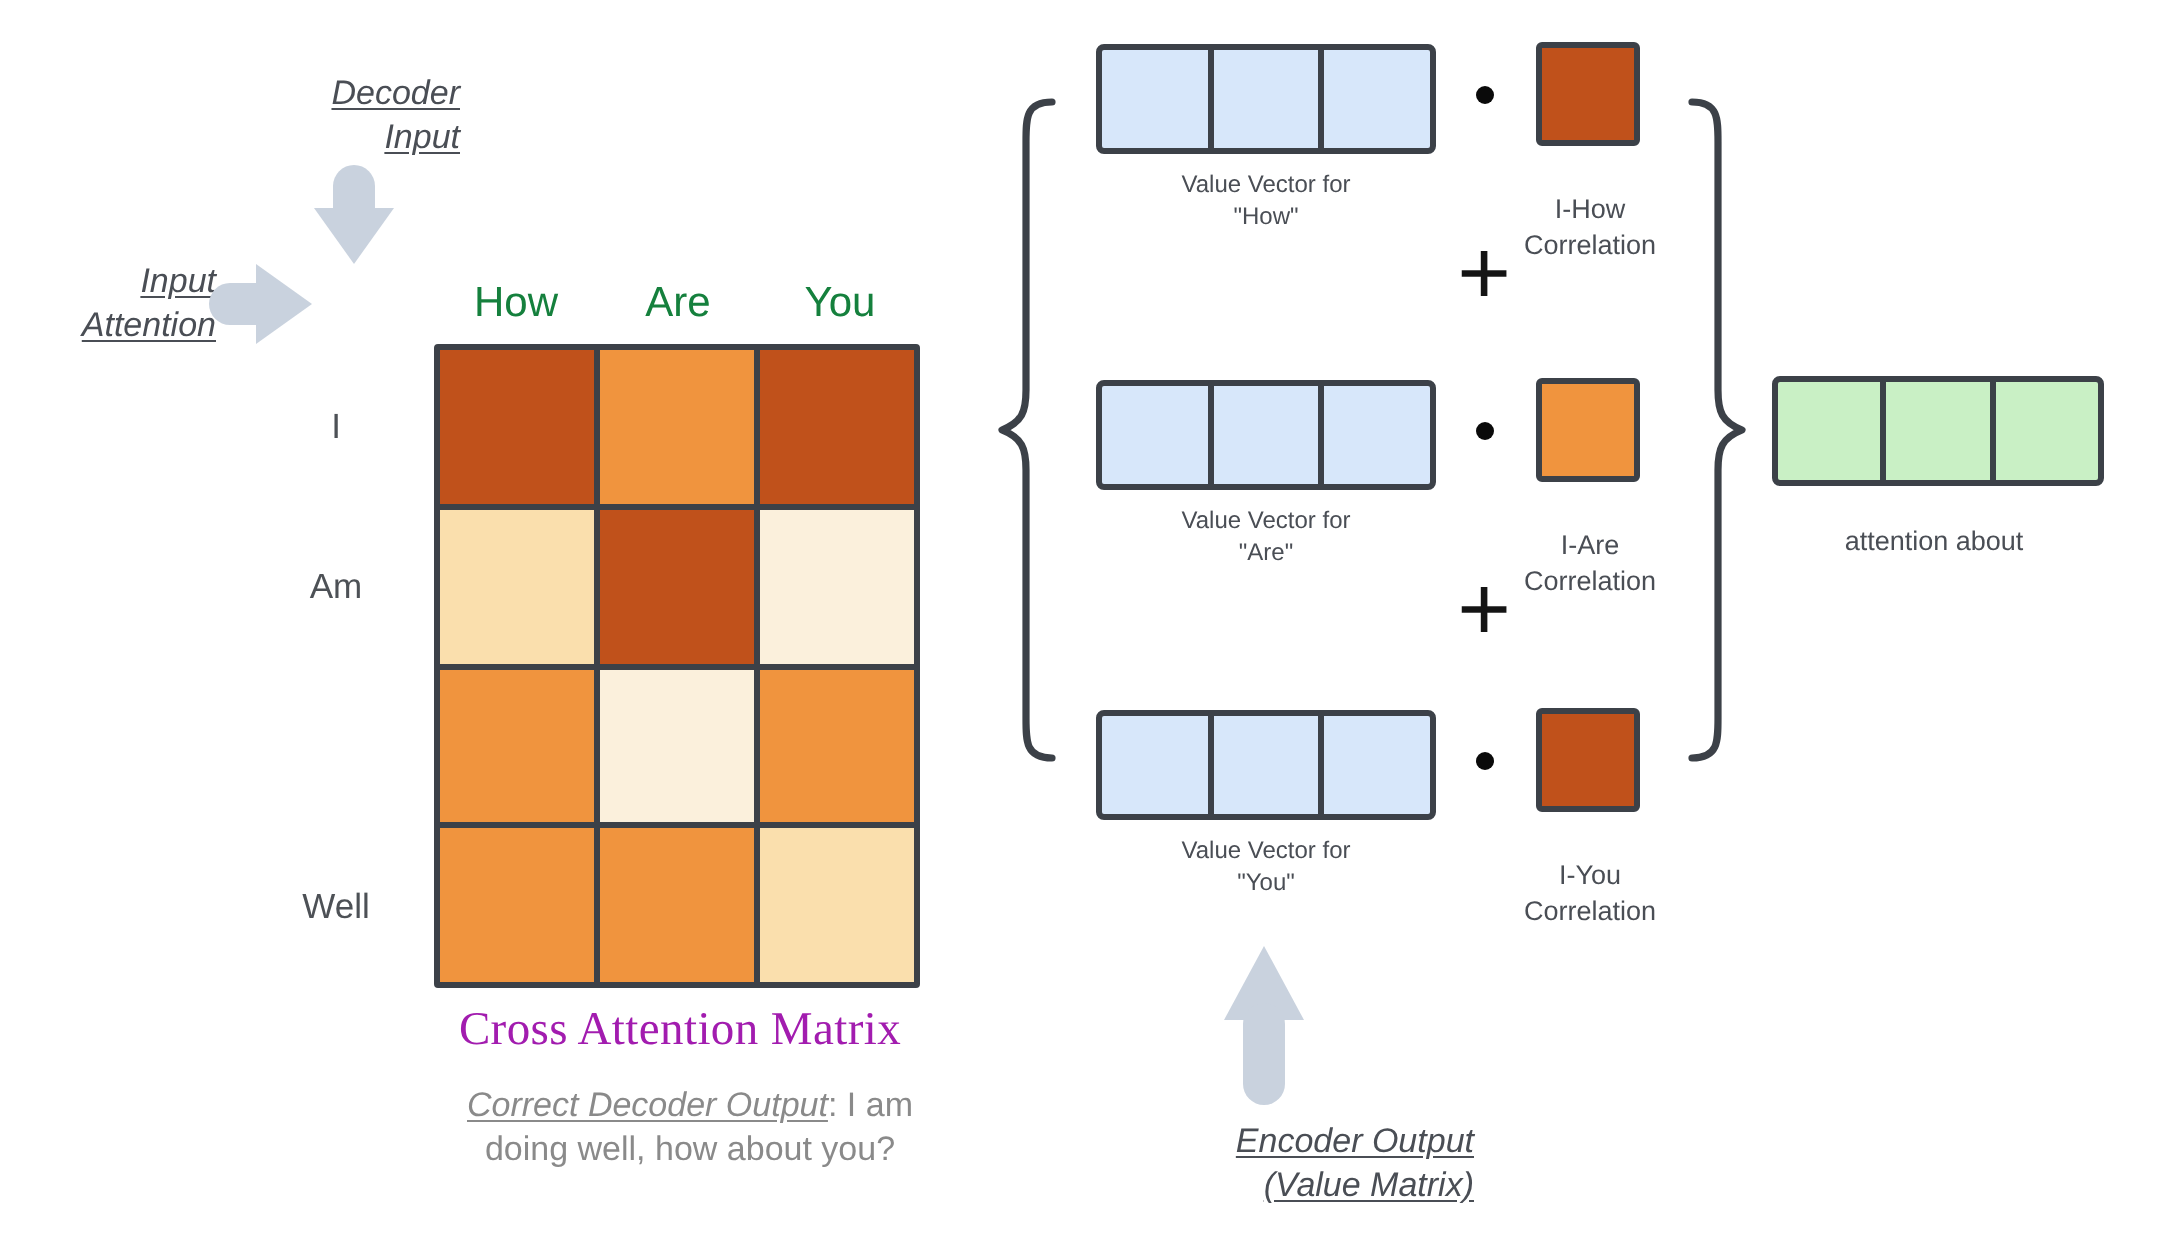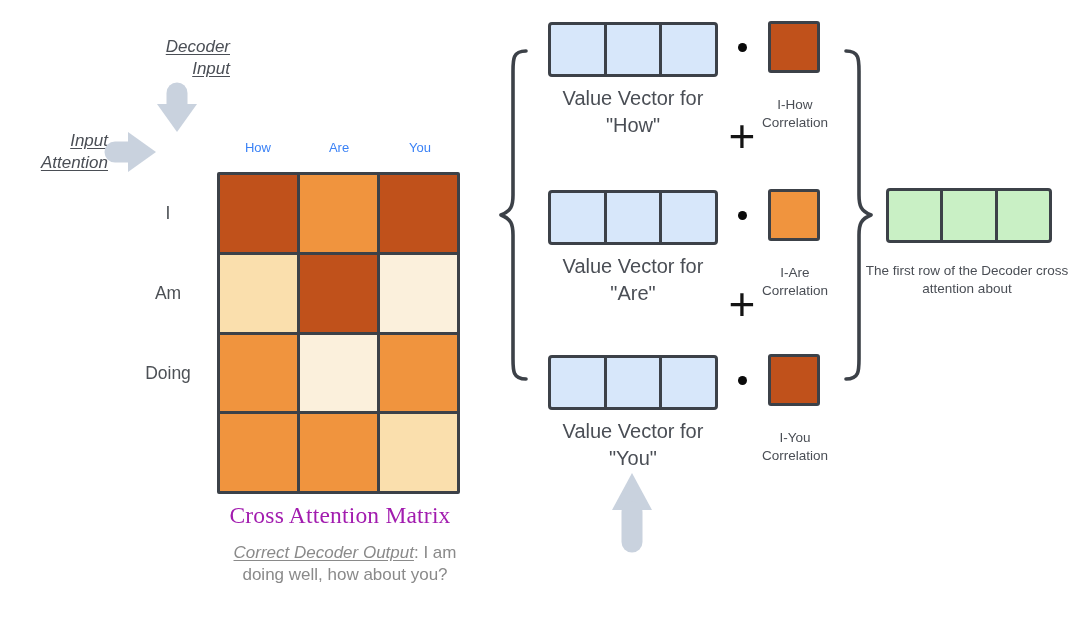--- a/index.html
+++ b/index.html
@@ -11,30 +11,30 @@
   .ctr{text-align:center;}
   .handlbl{font-size:17px;font-style:italic;color:#4a4e55;line-height:1.28;}
   .handlbl .ln{display:block;text-decoration:underline;text-underline-offset:2px;text-align:right;}
   
   .matrix-grid{
     display:grid;grid-template-columns:repeat(3,1fr);grid-template-rows:repeat(4,1fr);
     gap:3px;background:#3c4148;border:3px solid #3c4148;border-radius:2px;
     width:237px;height:316px;
   }
   .matrix-grid .cell{width:100%;height:100%;}
-  .colhead{width:80px;font-size:13px;color:#3b82f6;}
+  .colhead{width:80px;font-size:21px;color:#15803d;}
   .rowlab{width:80px;height:80px;display:flex;align-items:center;justify-content:center;
     font-size:17.5px;color:#4d5156;}
   .serif-title{font-family:"Liberation Serif",serif;font-size:23.5px;color:#a21caf;letter-spacing:.2px;}
   .caption{font-size:17px;color:#8a8a8a;line-height:1.32;text-align:center;}
   .caption .emph{font-style:italic;text-decoration:underline;text-underline-offset:2px;}
   
   .vec{display:flex;border:3px solid #3c4148;border-radius:4px;overflow:hidden;background:#3c4148;gap:3px;}
   .vec .vcell{flex:1;height:100%;}
-  .veclbl{font-size:20px;color:#4a4e55;line-height:1.33;}
+  .veclbl{font-size:12px;color:#4a4e55;line-height:1.33;}
   .veclbl .ln{display:block;}
   .corrsq{width:46px;height:46px;border:3px solid #3c4148;border-radius:3px;}
   .corrlbl{font-size:13.5px;color:#4a4e55;line-height:1.3;}
   .corrlbl .ln{display:block;}
   .dot-op{width:9px;height:9px;border-radius:50%;background:#0a0a0a;}
   .plus-op{font-size:46px;font-weight:400;color:#141414;line-height:44px;width:44px;text-align:center;}
   .outlbl{font-size:13.5px;color:#4a4e55;line-height:1.35;}
   .outlbl .ln{display:block;}
   svg{display:block;}
 </style>
@@ -60,21 +60,21 @@
     <line x1="11" y1="22" x2="26" y2="22" stroke="#C9D2DE" stroke-width="21" stroke-linecap="round"></line>
     <polygon points="24,2 24,42 52,22" fill="#C9D2DE"></polygon>
   </svg>
 
   <div class="abs ctr colhead" style="left:218px;top:140px;">How</div>
   <div class="abs ctr colhead" style="left:299px;top:140px;">Are</div>
   <div class="abs ctr colhead" style="left:380px;top:140px;">You</div>
 
   <div class="abs rowlab" style="left:128px;top:173px;">I</div>
   <div class="abs rowlab" style="left:128px;top:253px;text-align:right;">Am</div>
-  <div class="abs rowlab" style="left:128px;top:333px;">Doing</div>
+  <div class="abs rowlab" style="left:128px;top:413px;">Well</div>
 
   <div class="abs matrix-grid" style="left:217px;top:172px;">
     <div class="cell" style="background-color: rgb(192, 81, 27);"></div>
     <div class="cell" style="background-color: rgb(240, 148, 62);"></div>
     <div class="cell" style="background-color: rgb(192, 81, 27);"></div>
     <div class="cell" style="background-color: rgb(250, 223, 173);"></div>
     <div class="cell" style="background-color: rgb(192, 81, 27);"></div>
     <div class="cell" style="background-color: rgb(251, 240, 220);"></div>
     <div class="cell" style="background-color: rgb(240, 148, 62);"></div>
     <div class="cell" style="background-color: rgb(251, 240, 220);"></div>
@@ -144,24 +144,27 @@
   <div class="abs corrsq" style="left: 768px; top: 354px; background-color: rgb(192, 81, 27);"></div>
   <div class="abs ctr corrlbl" style="left:745px;top:429px;width:100px;">
     <span class="ln">I-You</span>
     <span class="ln">Correlation</span>
   </div>
 
   <svg class="abs" style="left:610px;top:468px;" width="44" height="88" viewBox="0 0 44 88">
     <polygon points="2,42 42,42 22,5" fill="#C9D2DE"></polygon>
     <line x1="22" y1="44" x2="22" y2="74" stroke="#C9D2DE" stroke-width="21" stroke-linecap="round"></line>
   </svg>
+  <div class="abs ctr handlbl" style="left:537px;top:560px;width:200px;">
+    <span class="ln">Encoder Output</span>
+    <span class="ln">(Value Matrix)</span>
+  </div>
 
   <div class="abs vec" style="left:886px;top:188px;width:160px;height:49px;">
     <div class="vcell" style="background-color: rgb(201, 240, 197);"></div>
     <div class="vcell" style="background-color: rgb(201, 240, 197);"></div>
     <div class="vcell" style="background-color: rgb(201, 240, 197);"></div>
   </div>
   <div class="abs ctr outlbl" style="left:856px;top:262px;width:222px;">
-    <span class="ln">The first row of the Decoder cross</span>
     <span class="ln">attention about</span>
   </div>
 
 </div>
 
 </body></html>

